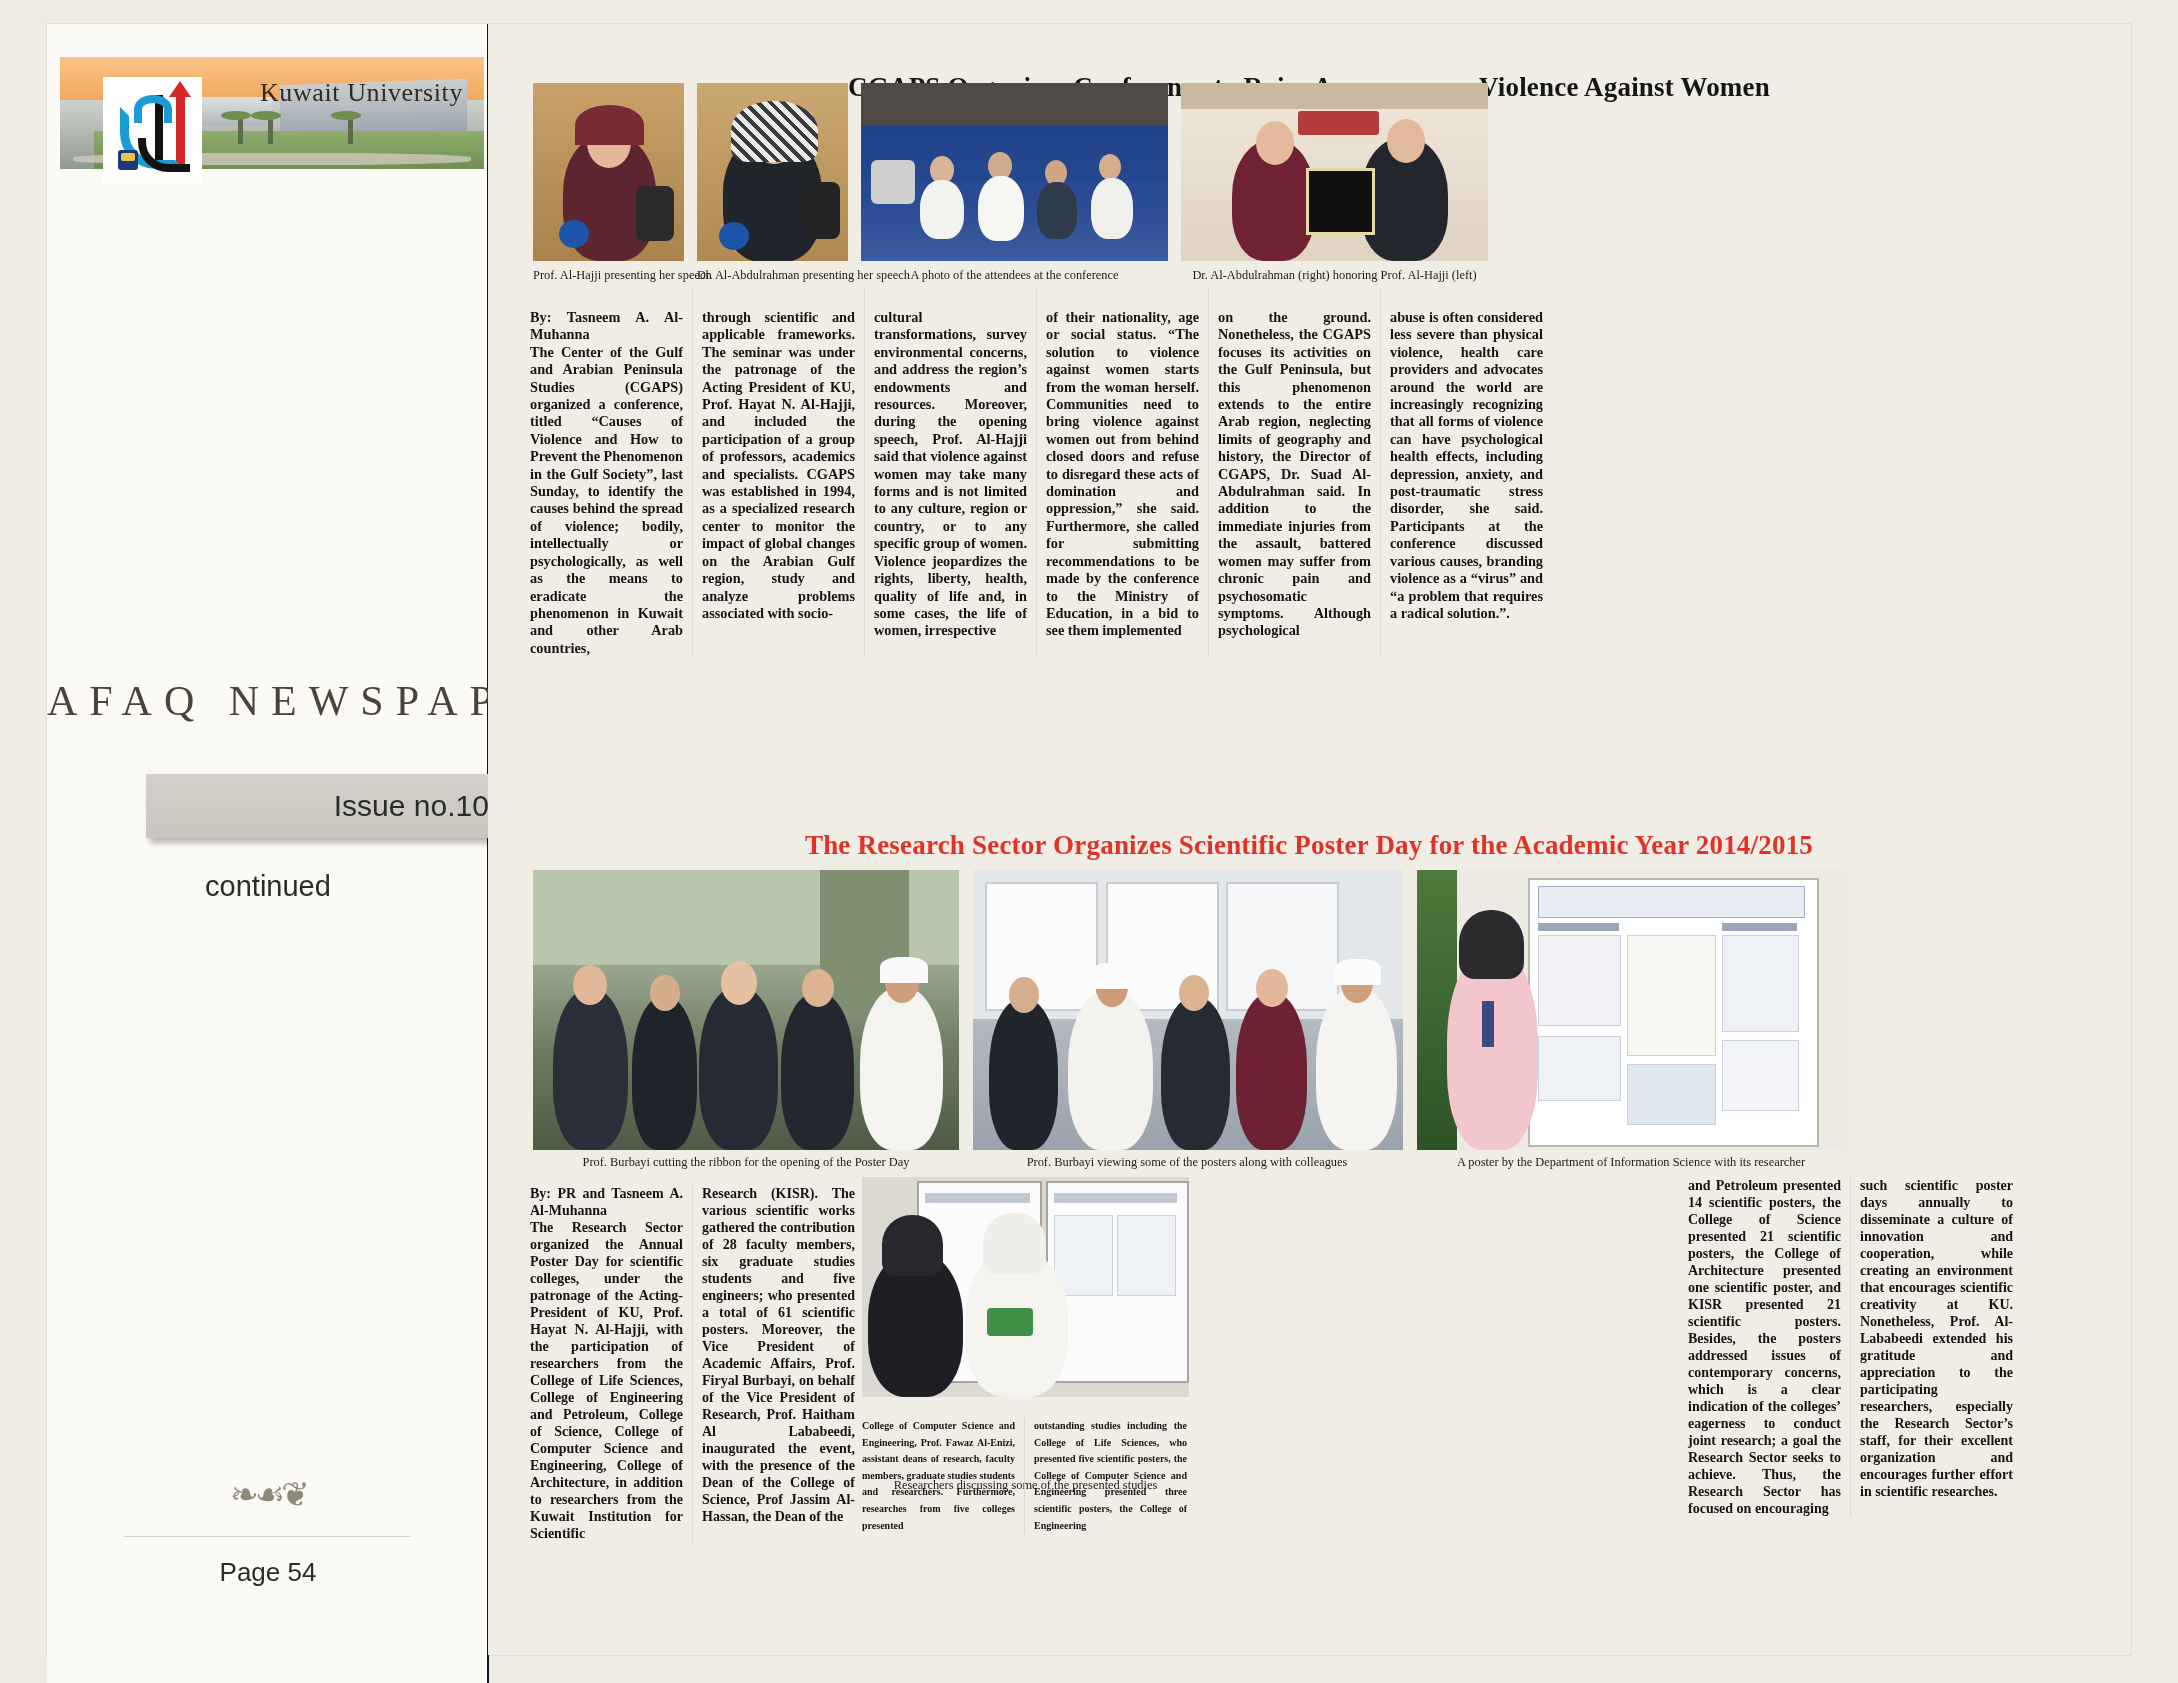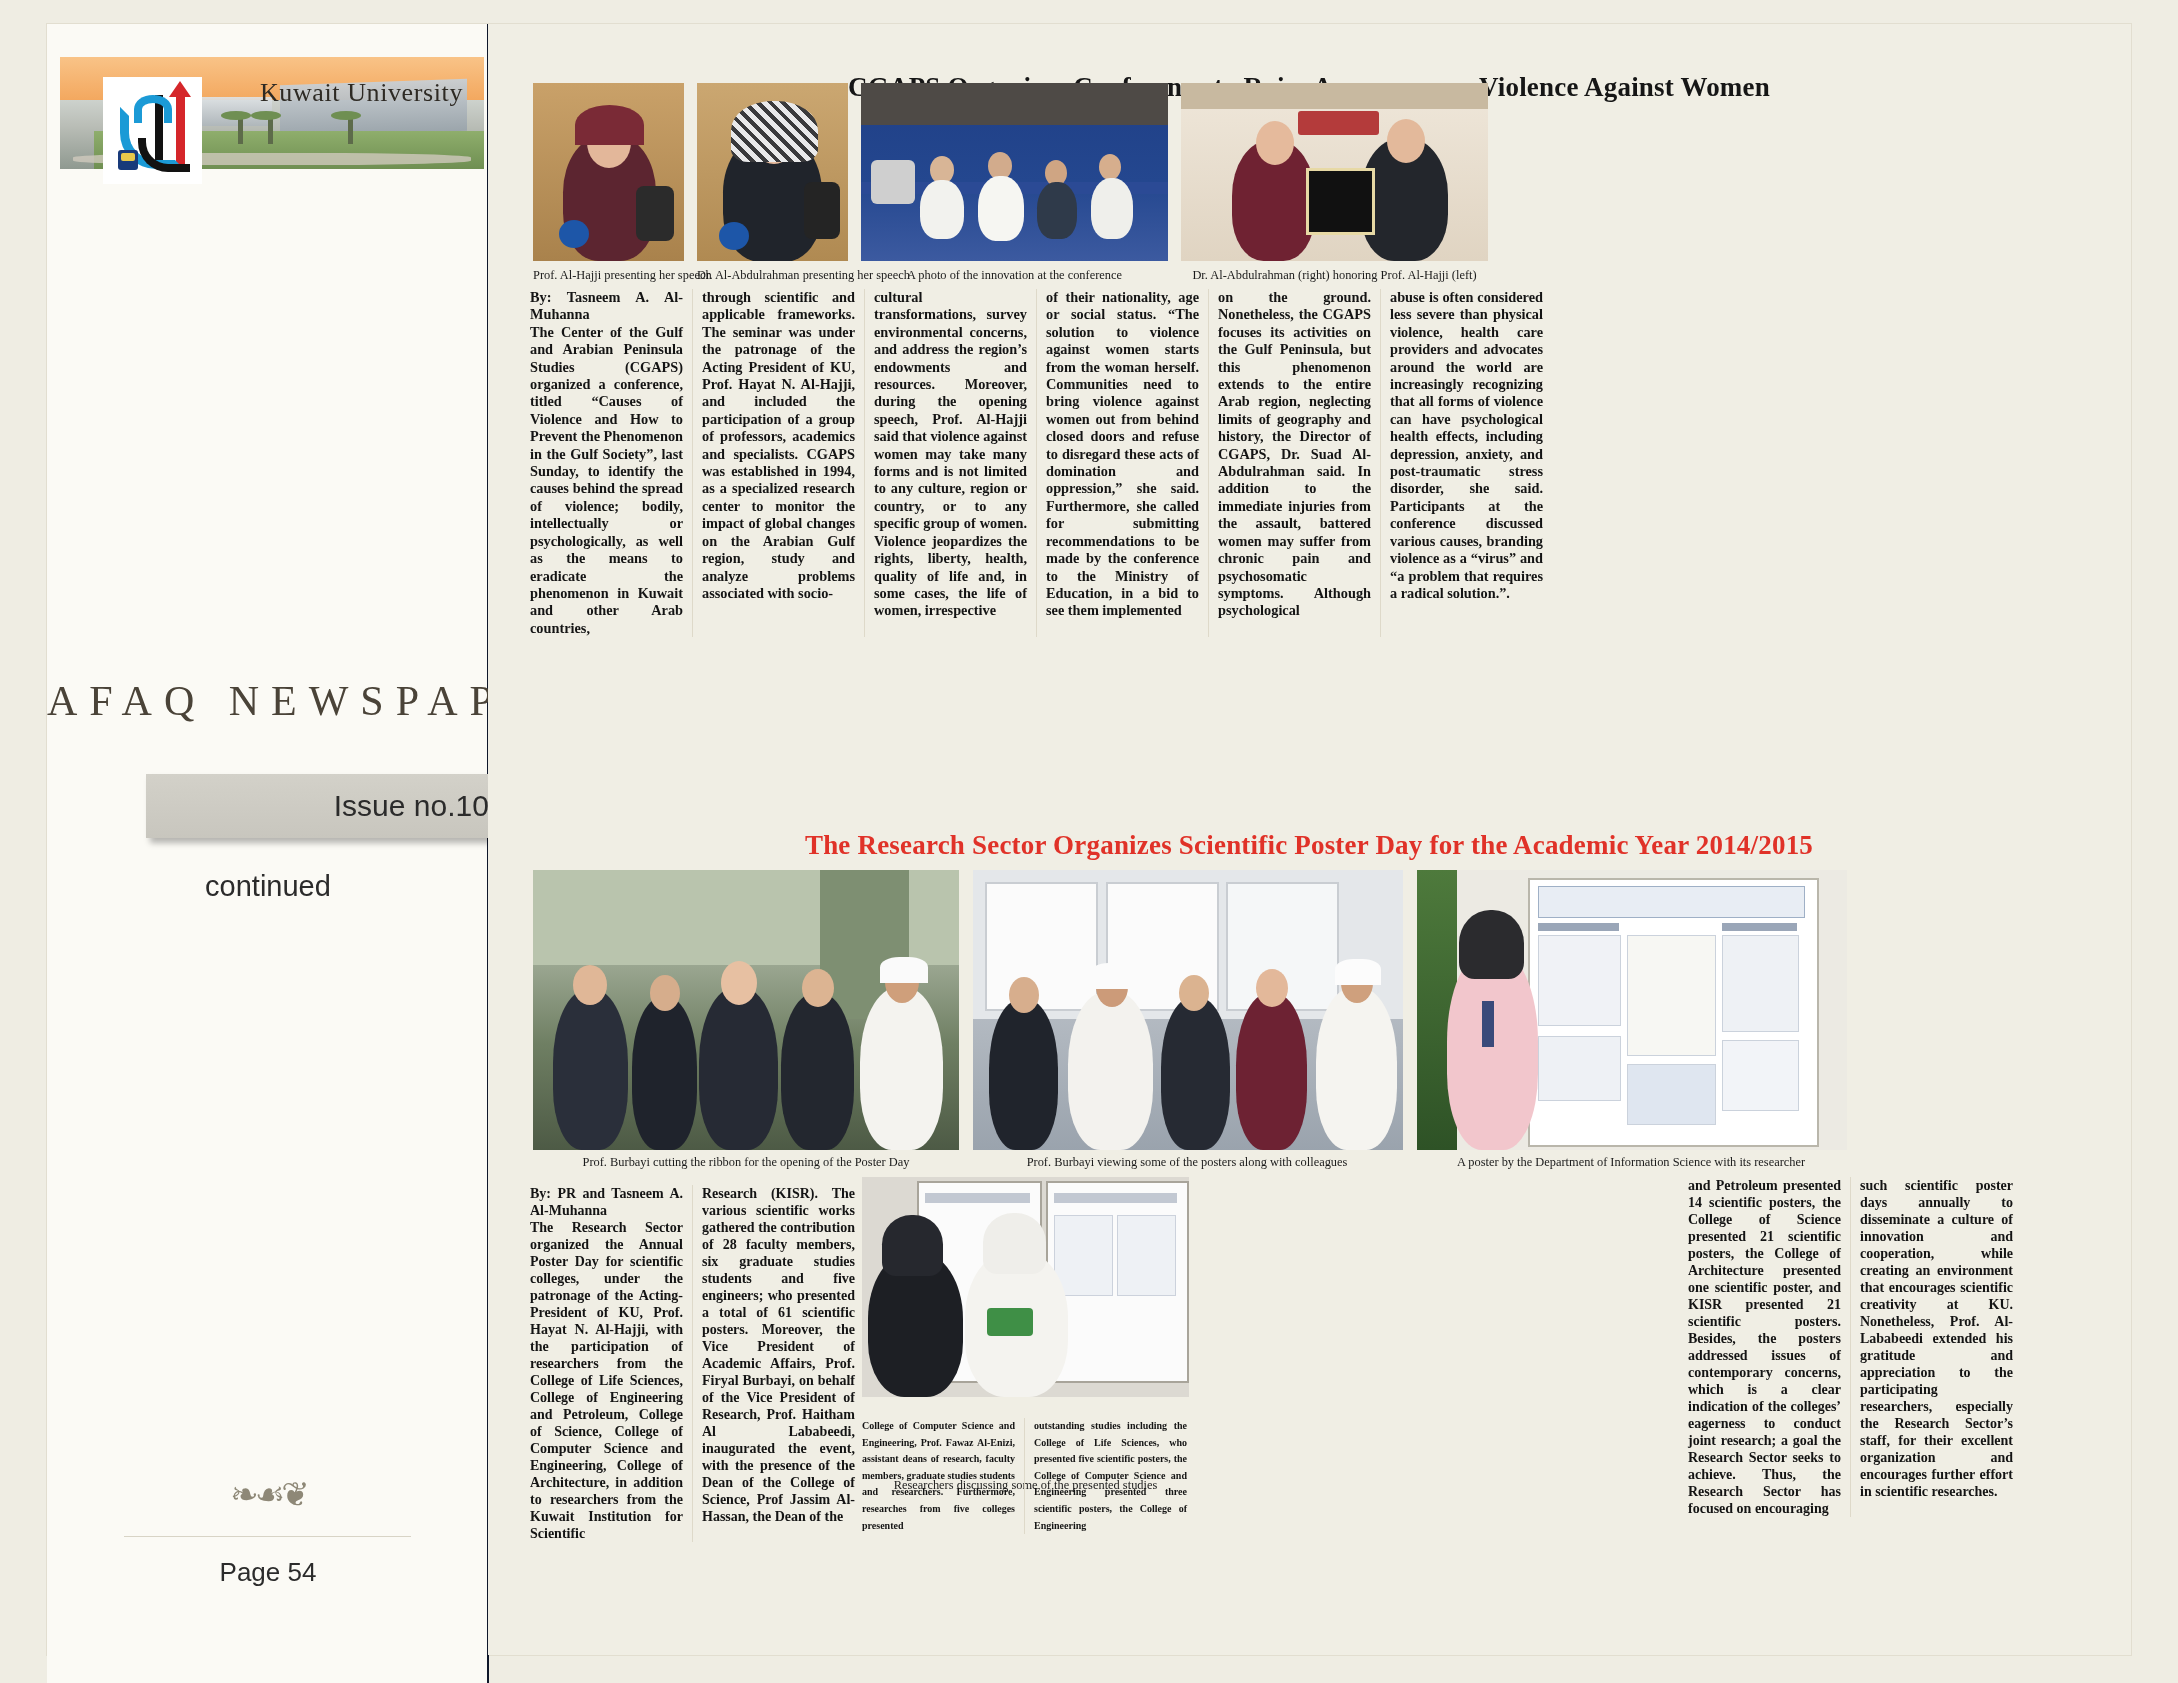--- a/index.html
+++ b/index.html
@@ -190,21 +190,21 @@
   
   .cols{position:absolute;display:flex;}
   .col{
     font-family:"Liberation Serif", serif;
     color:#141414;
     text-align:justify;
     box-sizing:border-box;
   }
   .col p{margin:0;}
   .b{font-weight:bold;}
-  .s1 .col{font-size:14.3px;line-height:17.4px;}
+  .s1 .col{font-size:14.3px;line-height:17.4px;margin-top:20px;}
   .s2 .col{font-size:14px;line-height:17px;}
   .s3 .col{font-size:10px;line-height:16.6px;}
   .colsep{
     width:1px;background:#ded9c9;margin:0 9px;align-self:stretch;
   }
 </style>
 </head>
 <body>
 
 <div class="page">
@@ -295,21 +295,21 @@
         <div class="p-person" style="left:51px;top:57px;width:83px;height:121px;background:#6f2232;"></div>
         <div class="p-head" style="left:75px;top:38px;width:38px;height:44px;background:#e5ba9c;"></div>
         <div class="p-person" style="left:180px;top:55px;width:87px;height:123px;background:#23262c;"></div>
         <div class="p-head" style="left:206px;top:36px;width:38px;height:44px;background:#e3b99b;"></div>
         <div class="p-strip" style="left:125px;top:85px;width:63px;height:61px;background:#111;border:3px solid #e7d9a5;"></div>
       </div>
     </div>
 
     <div class="cap" style="left:45px;top:244px;width:151px;">Prof. Al-Hajji presenting her speech</div>
     <div class="cap" style="left:209px;top:244px;width:151px;">Dr. Al-Abdulrahman presenting her speech</div>
-    <div class="cap" style="left:373px;top:244px;width:307px;">A photo of the innovation at the conference</div>
+    <div class="cap" style="left:373px;top:244px;width:307px;">A photo of the attendees at the conference</div>
     <div class="cap" style="left:693px;top:244px;width:307px;">Dr. Al-Abdulrahman (right) honoring Prof. Al-Hajji (left)</div>
 
     <div class="cols s1" style="left:42px;top:265px;width:1564px;">
       <div class="col" style="width:153px;">
         <p class="b">By: Tasneem A. Al-Muhanna</p>
         <p class="b">The Center of the Gulf and Arabian Peninsula Studies (CGAPS) organized a conference, titled “Causes of Violence and How to Prevent the Phenomenon in the Gulf Society”, last Sunday, to identify the causes behind the spread of violence; bodily, intellectually or psychologically, as well as the means to eradicate the phenomenon in Kuwait and other Arab countries,</p>
       </div>
       <div class="colsep"></div>
       <div class="col b" style="width:153px;">through scientific and applicable frameworks. The seminar was under the patronage of the Acting President of KU, Prof. Hayat N. Al-Hajji, and included the participation of a group of professors, academics and specialists. CGAPS was established in 1994, as a specialized research center to monitor the impact of global changes on the Arabian Gulf region, study and analyze problems associated with socio-</div>
       <div class="colsep"></div>

